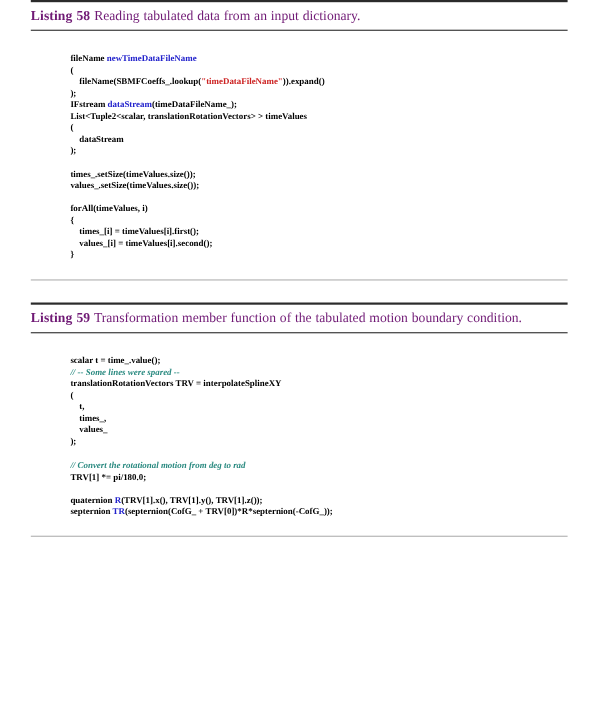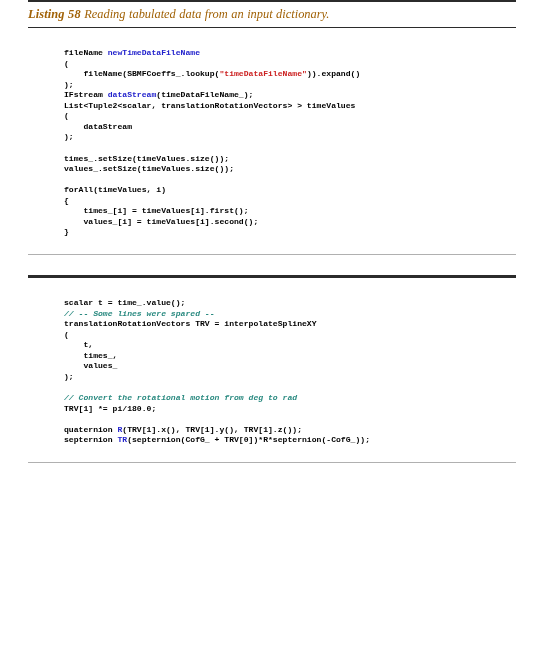--- a/index.html
+++ b/index.html
@@ -46,39 +46,38 @@
     margin: 0;
   }
 
   .caption {
     font-family: "Liberation Serif", "DejaVu Serif", serif;
     font-size: 12.4px;
     line-height: 17px;
     text-align: justify;
     text-justify: inter-word;
     padding: 4px 0 4px 0;
-    color: #a16207;
+    color: #701a75;
     word-spacing: 0.4px;
-    font-style: italic;
   }
   .caption .cap-label {
     font-weight: bold;
     letter-spacing: 0.1px;
   }
   .caption .cap-text {
     font-weight: normal;
   }
   
   .caption.two-line {
     text-align-last: left;
   }
 
   
   .code {
-    font-family: Liberation Mono, monospace;
+    font-family: Liberation Serif, serif;
     font-size: 8.1px;
     line-height: 10.55px;
     white-space: pre;
     color: #000000;
     padding: 12px 0 8px 36px;
     letter-spacing: 0px;
     font-weight: bold;
   }
   .code .ln {
     display: block;
@@ -107,18 +106,22 @@
     </div>
     <div class="rule-mid"></div>
     <pre class="code"><span class="ln"><span>fileName </span><span class="tok-id">newTimeDataFileName</span></span><span class="ln"><span>(</span></span><span class="ln"><span>    fileName(SBMFCoeffs_.lookup(</span><span class="tok-str">"timeDataFileName"</span><span>)).expand()</span></span><span class="ln"><span>);</span></span><span class="ln"><span>IFstream </span><span class="tok-id">dataStream</span><span>(timeDataFileName_);</span></span><span class="ln"><span>List&lt;Tuple2&lt;scalar, translationRotationVectors&gt; &gt; timeValues</span></span><span class="ln"><span>(</span></span><span class="ln"><span>    dataStream</span></span><span class="ln"><span>);</span></span><span class="ln blank">&nbsp;</span><span class="ln"><span>times_.setSize(timeValues.size());</span></span><span class="ln"><span>values_.setSize(timeValues.size());</span></span><span class="ln blank">&nbsp;</span><span class="ln"><span>forAll(timeValues, i)</span></span><span class="ln"><span>{</span></span><span class="ln"><span>    times_[i] = timeValues[i].first();</span></span><span class="ln"><span>    values_[i] = timeValues[i].second();</span></span><span class="ln"><span>}</span></span></pre>
     <div class="rule-bottom"></div>
   </div>
 
   <div class="gap"></div>
 
   <div class="listing">
     <div class="rule-top"></div>
+    <div class="caption two-line">
+      <span class="cap-label">Listing 59</span>
+      <span class="cap-text">Transformation member function of the tabulated motion boundary condition.</span>
+    </div>
     <div class="rule-mid"></div>
     <pre class="code"><span class="ln"><span>scalar t = time_.value();</span></span><span class="ln"><span class="tok-com">// -- Some lines were spared --</span></span><span class="ln"><span>translationRotationVectors TRV = interpolateSplineXY</span></span><span class="ln"><span>(</span></span><span class="ln"><span>    t,</span></span><span class="ln"><span>    times_,</span></span><span class="ln"><span>    values_</span></span><span class="ln"><span>);</span></span><span class="ln blank">&nbsp;</span><span class="ln"><span class="tok-com">// Convert the rotational motion from deg to rad</span></span><span class="ln"><span>TRV[1] *= pi/180.0;</span></span><span class="ln blank">&nbsp;</span><span class="ln"><span>quaternion </span><span class="tok-id">R</span><span>(TRV[1].x(), TRV[1].y(), TRV[1].z());</span></span><span class="ln"><span>septernion </span><span class="tok-id">TR</span><span>(septernion(CofG_ + TRV[0])*R*septernion(-CofG_));</span></span></pre>
     <div class="rule-bottom"></div>
   </div>
 
 </div>
 
 </body></html>

